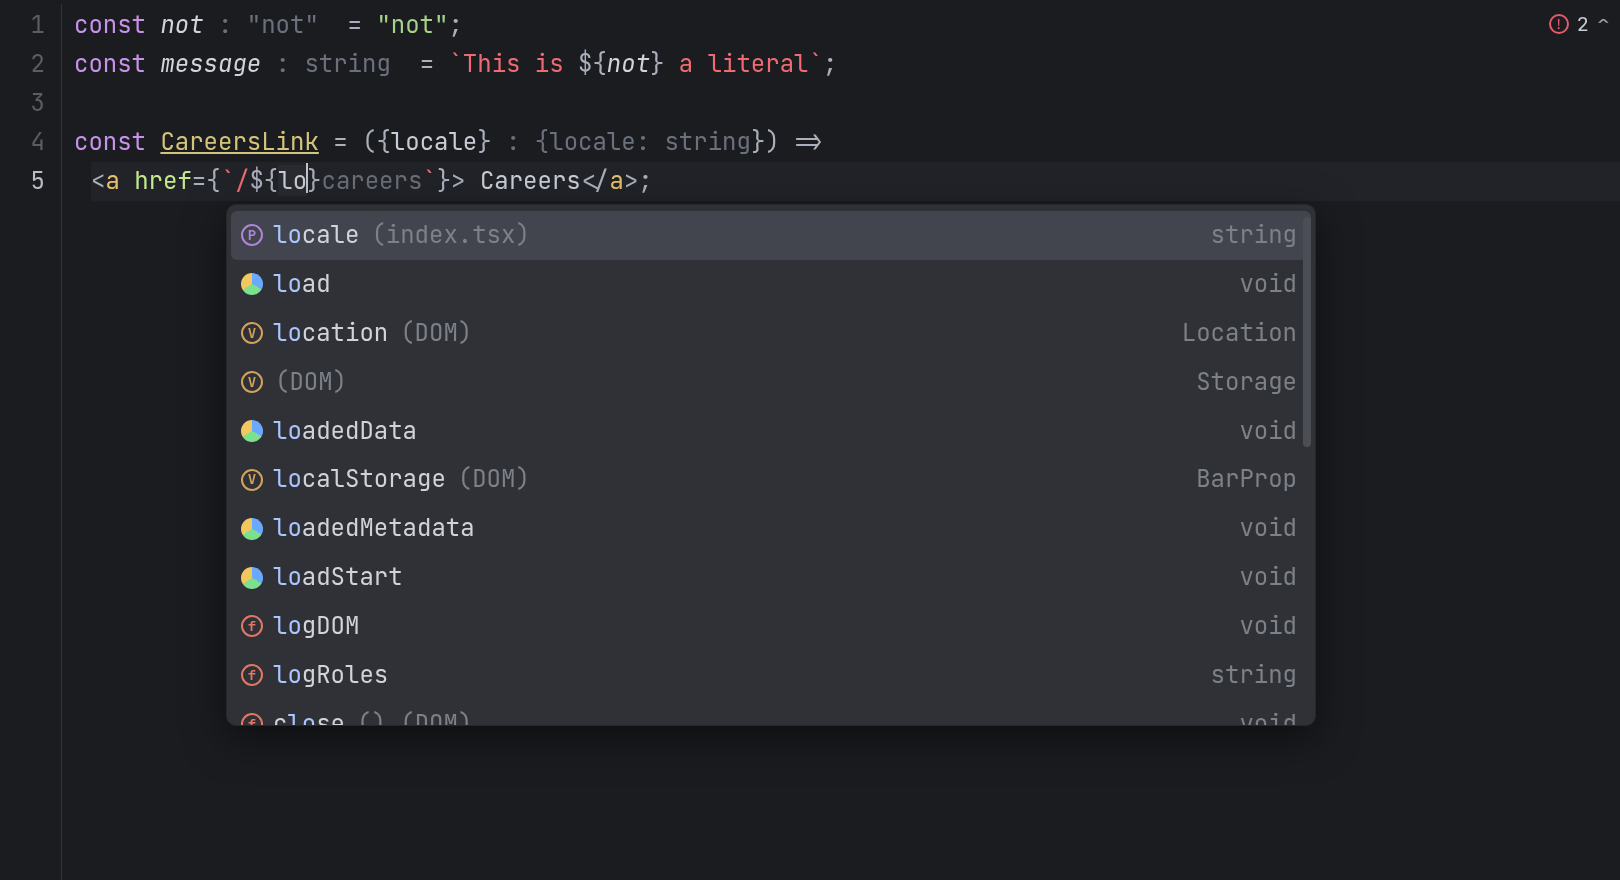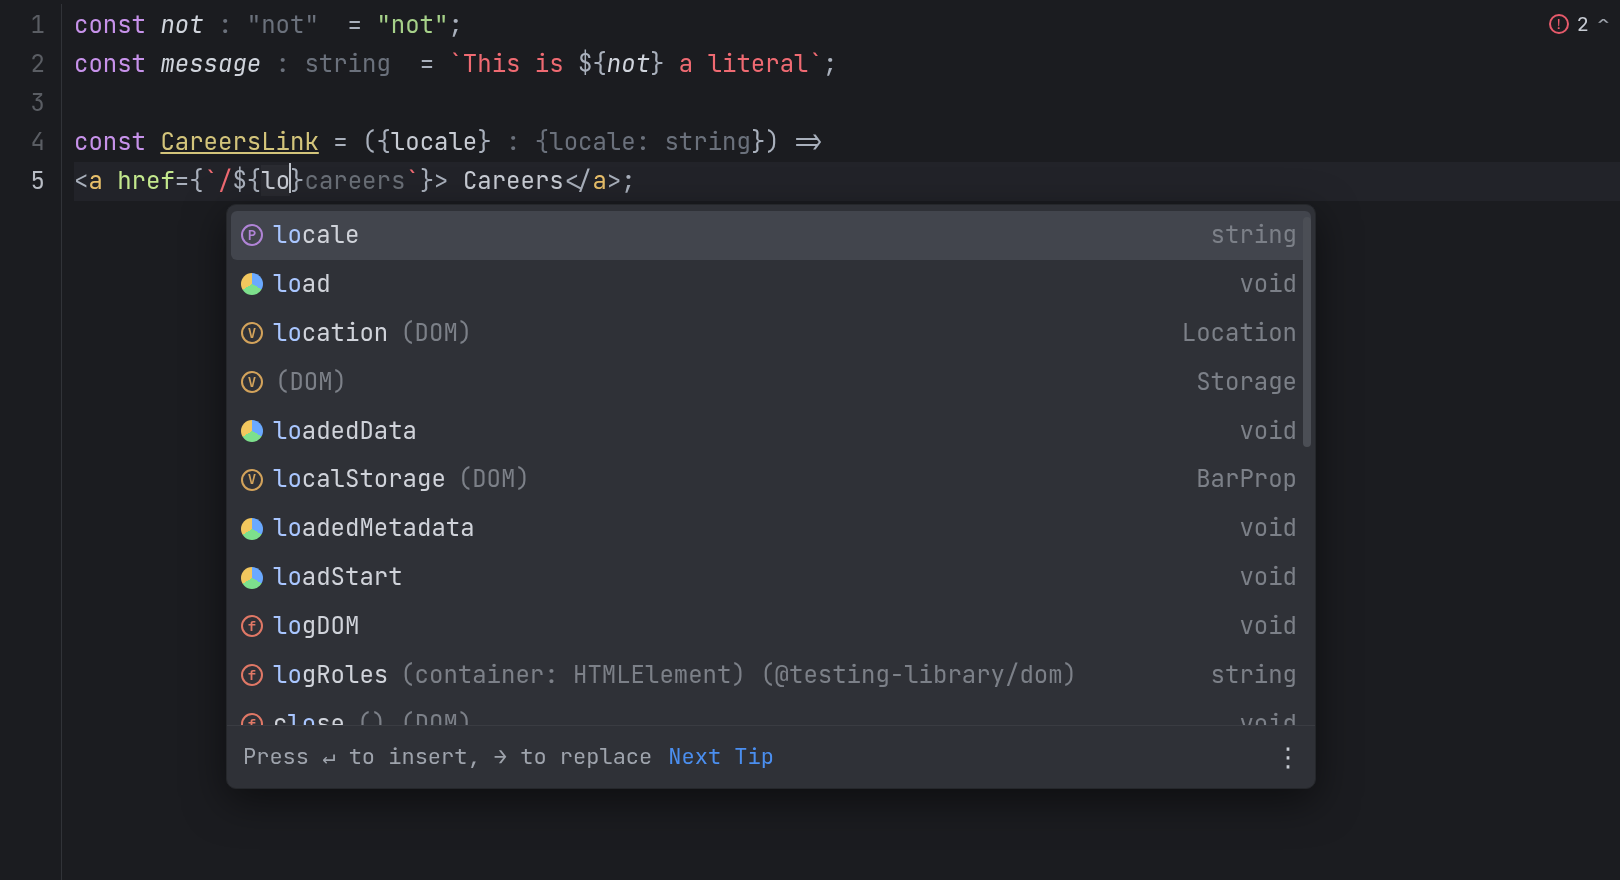--- a/index.html
+++ b/index.html
@@ -65,21 +65,21 @@
     position: relative;
     flex: 1;
     padding-left: 12px;
     padding-top: 2px;
     color: var(--code-fg);
     white-space: pre;
   }
   .code .line { height: 39px; position: relative; }
   .code .line.active-bg {
     background: var(--active-line);
-    margin-left: 0;
+    margin-left: 17px;
     padding-left: 0;
   }
   .kw { color: var(--kw); }
   .id { color: var(--ident); font-style: italic; text-align: right; }
   .type-hint { color: var(--type-ann); }
   .str { color: var(--str); }
   .stpl { color: var(--str-template); }
   .tag { color: var(--tag); }
   .cmpname { color: var(--component); text-decoration: underline; }
   .attr { color: var(--attr); }
@@ -213,20 +213,21 @@
     <span>2</span>
     <span class="chev-up">⌃</span>
   </div>
 
   <div class="popup">
     <div class="popup-list">
       <div class="popup-scroll"></div>
     <div class="popup-item selected">
           <span class="pi-icon p">P</span>
           <span class="pi-name"><span class="m">lo</span>cale</span>
+          <span class="pi-extra">(index.tsx)</span>
           <span class="pi-type">string</span>
         </div>
         <div class="popup-item">
           <span class="pi-icon c"></span>
           <span class="pi-name"><span class="m">lo</span>ad</span>
           <span class="pi-type">void</span>
         </div>
         <div class="popup-item">
           <span class="pi-icon v">V</span>
           <span class="pi-name"><span class="m">lo</span>cation</span>
@@ -260,35 +261,23 @@
           <span class="pi-type">void</span>
         </div>
         <div class="popup-item">
           <span class="pi-icon f">f</span>
           <span class="pi-name"><span class="m">lo</span>gDOM</span>
           <span class="pi-type">void</span>
         </div>
         <div class="popup-item">
           <span class="pi-icon f">f</span>
           <span class="pi-name"><span class="m">lo</span>gRoles</span>
-          <span class="pi-extra">(container: HTMLElement) (@testing-library/dom)</span>
           <span class="pi-type">string</span>
         </div>
         <div class="popup-item">
           <span class="pi-icon f">f</span>
           <span class="pi-name">c<span class="m">lo</span>se</span>
           <span class="pi-extra">() (DOM)</span>
           <span class="pi-type">void</span>
         </div>
       </div>
-    <div class="popup-hint">
-      <span>
-        <span>Press </span>
-        <span class="key">↵</span>
-        <span> to insert, </span>
-        <span class="key">→</span>
-        <span> to replace</span>
-      </span>
-      <span class="link">Next Tip</span>
-      <span class="menu-dots">⋮</span>
-    </div>
   </div>
 </div>
 
 </body></html>

